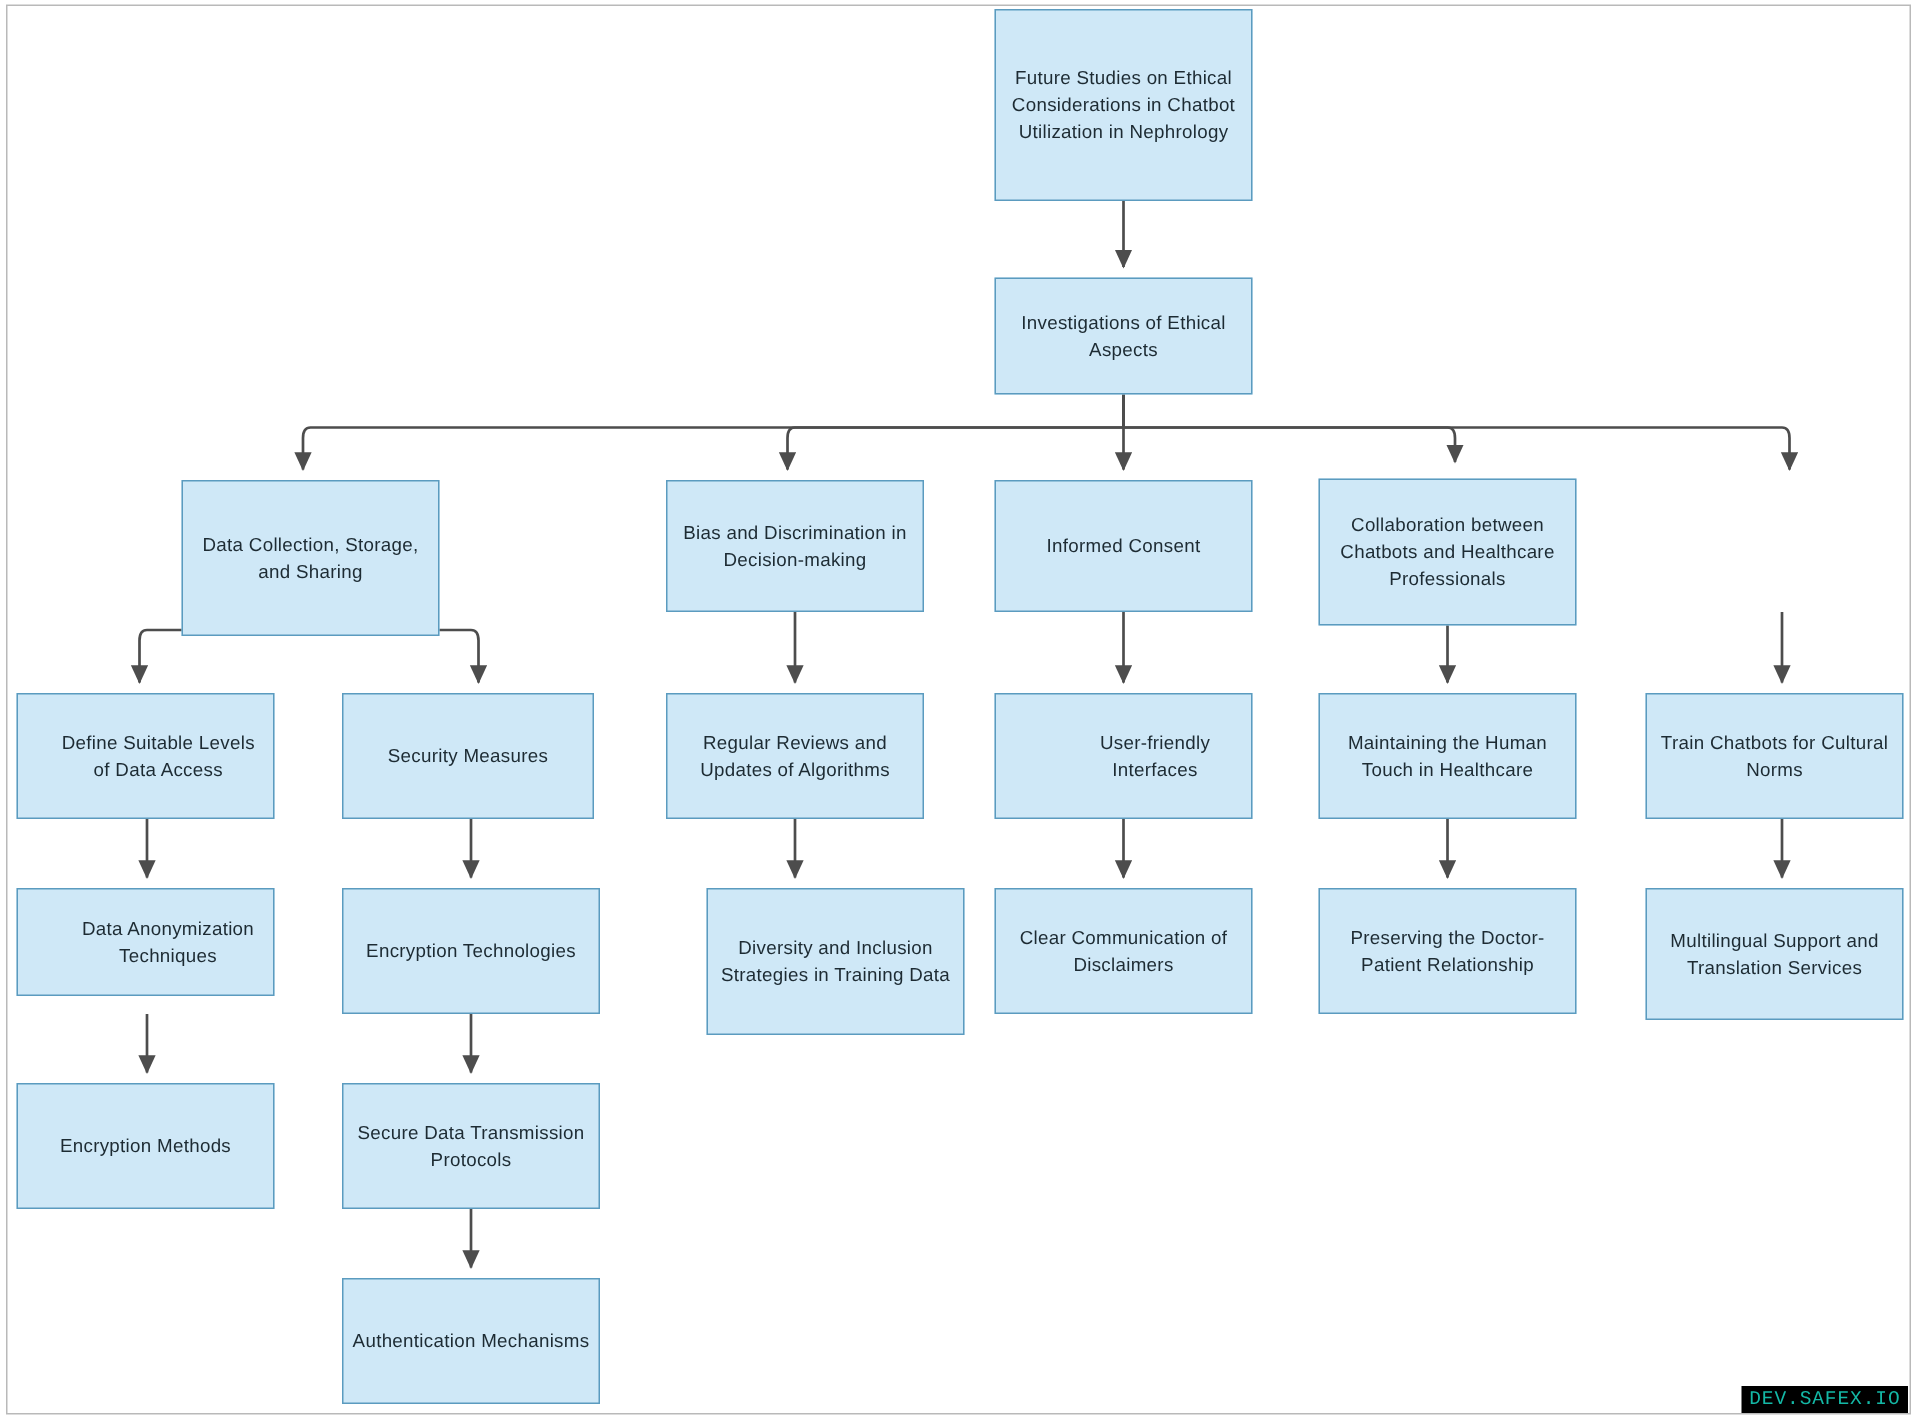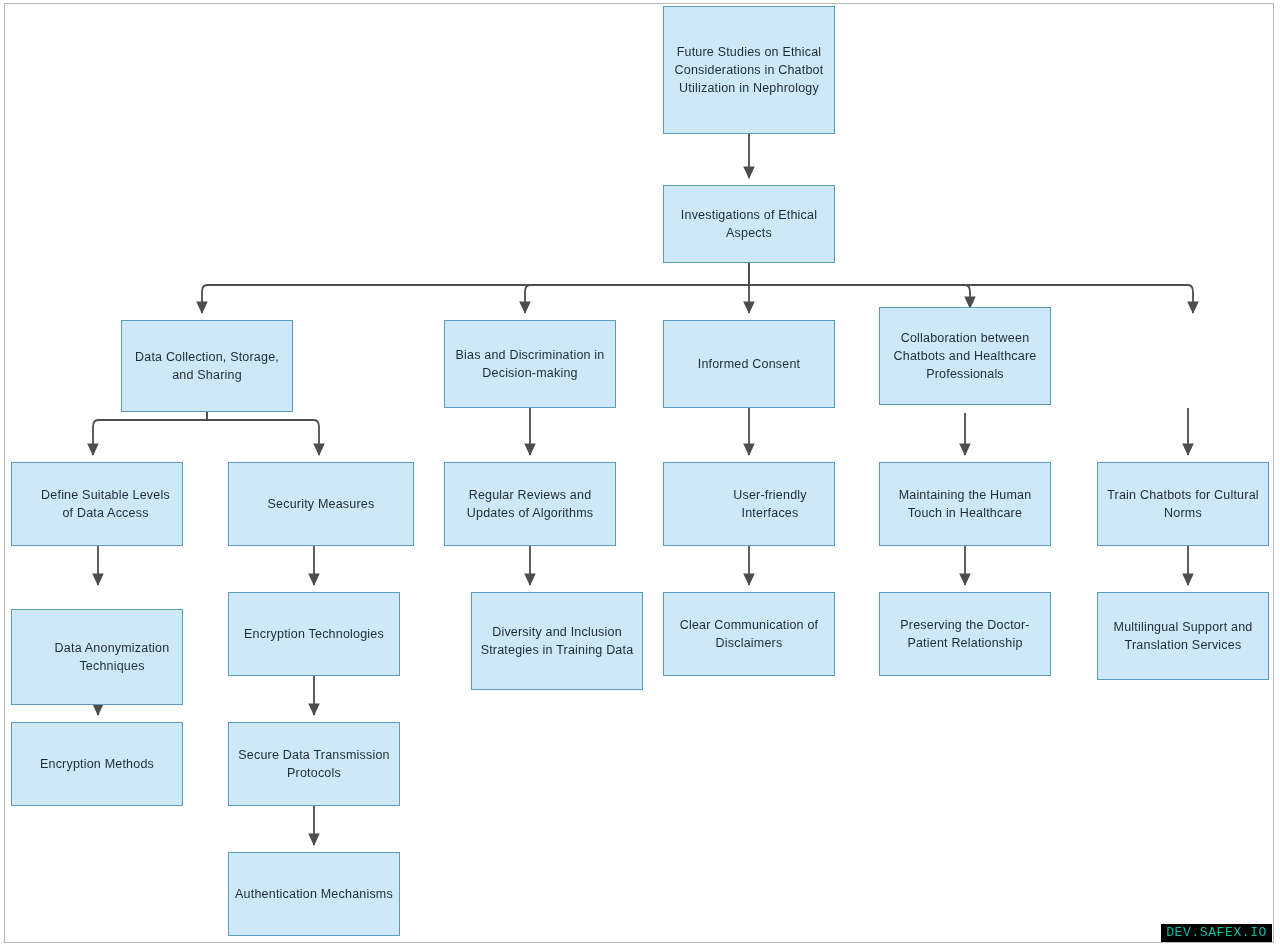--- a/index.html
+++ b/index.html
@@ -107,51 +107,51 @@
       <path d="M314,806 L314,845"></path>
     </g>
   </svg>
 
   <div class="node" style="left:663px; top:6px; width:172px; height:128px;">
       <span>Future Studies on Ethical Considerations in Chatbot Utilization in Nephrology</span>
     </div>
   <div class="node" style="left:663px; top:185px; width:172px; height:78px;">
       <span>Investigations of Ethical Aspects</span>
     </div>
-  <div class="node" style="left:121px; top:320px; width:172px; height:92px;">
+  <div class="node" style="left:121px; top:320px; width:172px; height:104px;">
       <span>Data Collection, Storage, and Sharing</span>
     </div>
   <div class="node" style="left:444px; top:320px; width:172px; height:88px;justify-content:flex-end;">
       <span>Bias and Discrimination in Decision-making</span>
     </div>
   <div class="node" style="left:663px; top:320px; width:172px; height:88px;">
       <span>Informed Consent</span>
     </div>
-  <div class="node" style="left:879px; top:307px; width:172px; height:98px;">
+  <div class="node" style="left:879px; top:319px; width:172px; height:98px;">
       <span>Collaboration between Chatbots and Healthcare Professionals</span>
     </div>
   <div class="node" style="left:11px; top:462px; width:172px; height:84px;padding-left:23px;">
       <span>Define Suitable Levels of Data Access</span>
     </div>
-  <div class="node" style="left:228px; top:462px; width:186px; height:84px;">
+  <div class="node" style="left:228px; top:462px; width:168px; height:84px;">
       <span>Security Measures</span>
     </div>
   <div class="node" style="left:444px; top:462px; width:172px; height:84px;">
       <span>Regular Reviews and Updates of Algorithms</span>
     </div>
   <div class="node" style="left:663px; top:462px; width:172px; height:84px;padding-left:48px;">
       <span>User-friendly Interfaces</span>
     </div>
   <div class="node" style="left:879px; top:462px; width:172px; height:84px;align-items:center;">
       <span>Maintaining the Human Touch in Healthcare</span>
     </div>
   <div class="node" style="left:1097px; top:462px; width:172px; height:84px;">
       <span>Train Chatbots for Cultural Norms</span>
     </div>
-  <div class="node" style="left:11px; top:609px; width:172px; height:96px;padding-left:36px;">
+  <div class="node" style="left:11px; top:592px; width:172px; height:72px;padding-left:36px;">
       <span>Data Anonymization Techniques</span>
     </div>
   <div class="node" style="left:228px; top:592px; width:172px; height:84px;">
       <span>Encryption Technologies</span>
     </div>
   <div class="node" style="left:444px; top:592px; width:172px; height:98px;margin-left:27px;">
       <span>Diversity and Inclusion Strategies in Training Data</span>
     </div>
   <div class="node" style="left:663px; top:592px; width:172px; height:84px;">
       <span>Clear Communication of Disclaimers</span>

